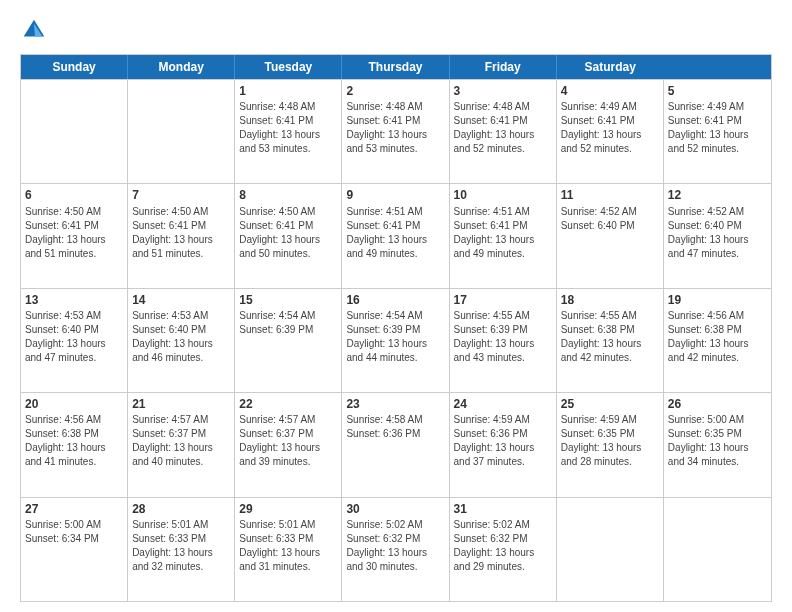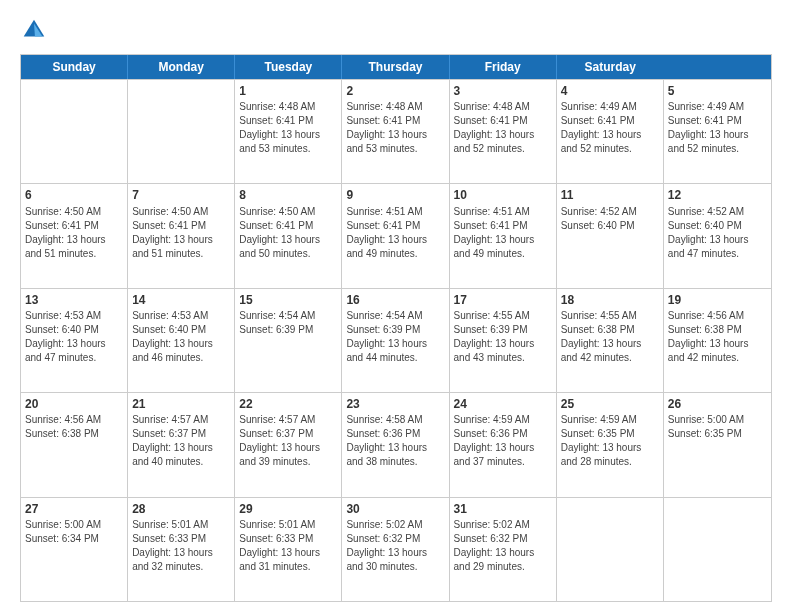--- a/index.html
+++ b/index.html
@@ -217,45 +217,45 @@
             <div class="cal-cell-content"><span>Sunrise: 4:55 AM</span><br><span>Sunset: 6:38 PM</span><br><span>Daylight: 13 hours and 42 minutes.</span></div>
           </div>
           <div class="cal-cell">
             <span class="day-num">19</span>
             <div class="cal-cell-content"><span>Sunrise: 4:56 AM</span><br><span>Sunset: 6:38 PM</span><br><span>Daylight: 13 hours and 42 minutes.</span></div>
           </div>
         </div>
         <div class="cal-row">
           <div class="cal-cell">
             <span class="day-num">20</span>
-            <div class="cal-cell-content"><span>Sunrise: 4:56 AM</span><br><span>Sunset: 6:38 PM</span><br></div>
+            <div class="cal-cell-content"><span>Sunrise: 4:56 AM</span><br><span>Sunset: 6:38 PM</span><br><span>Daylight: 13 hours and 41 minutes.</span></div>
           </div>
           <div class="cal-cell">
             <span class="day-num">21</span>
             <div class="cal-cell-content"><span>Sunrise: 4:57 AM</span><br><span>Sunset: 6:37 PM</span><br><span>Daylight: 13 hours and 40 minutes.</span></div>
           </div>
           <div class="cal-cell">
             <span class="day-num">22</span>
             <div class="cal-cell-content"><span>Sunrise: 4:57 AM</span><br><span>Sunset: 6:37 PM</span><br><span>Daylight: 13 hours and 39 minutes.</span></div>
           </div>
           <div class="cal-cell">
             <span class="day-num">23</span>
-            <div class="cal-cell-content"><span>Sunrise: 4:58 AM</span><br><span>Sunset: 6:36 PM</span><br><span>Daylight: 13 hours and 38 minutes.</span></div>
+            <div class="cal-cell-content"><span>Sunrise: 4:58 AM</span><br><span>Sunset: 6:36 PM</span><br></div>
           </div>
           <div class="cal-cell">
             <span class="day-num">24</span>
             <div class="cal-cell-content"><span>Sunrise: 4:59 AM</span><br><span>Sunset: 6:36 PM</span><br><span>Daylight: 13 hours and 37 minutes.</span></div>
           </div>
           <div class="cal-cell">
             <span class="day-num">25</span>
             <div class="cal-cell-content"><span>Sunrise: 4:59 AM</span><br><span>Sunset: 6:35 PM</span><br><span>Daylight: 13 hours and 28 minutes.</span></div>
           </div>
           <div class="cal-cell">
             <span class="day-num">26</span>
-            <div class="cal-cell-content"><span>Sunrise: 5:00 AM</span><br><span>Sunset: 6:35 PM</span><br></div>
+            <div class="cal-cell-content"><span>Sunrise: 5:00 AM</span><br><span>Sunset: 6:35 PM</span><br><span>Daylight: 13 hours and 34 minutes.</span></div>
           </div>
         </div>
         <div class="cal-row">
           <div class="cal-cell">
             <span class="day-num">27</span>
             <div class="cal-cell-content"><span>Sunrise: 5:00 AM</span><br><span>Sunset: 6:34 PM</span><br></div>
           </div>
           <div class="cal-cell">
             <span class="day-num">28</span>
             <div class="cal-cell-content"><span>Sunrise: 5:01 AM</span><br><span>Sunset: 6:33 PM</span><br><span>Daylight: 13 hours and 32 minutes.</span></div>

